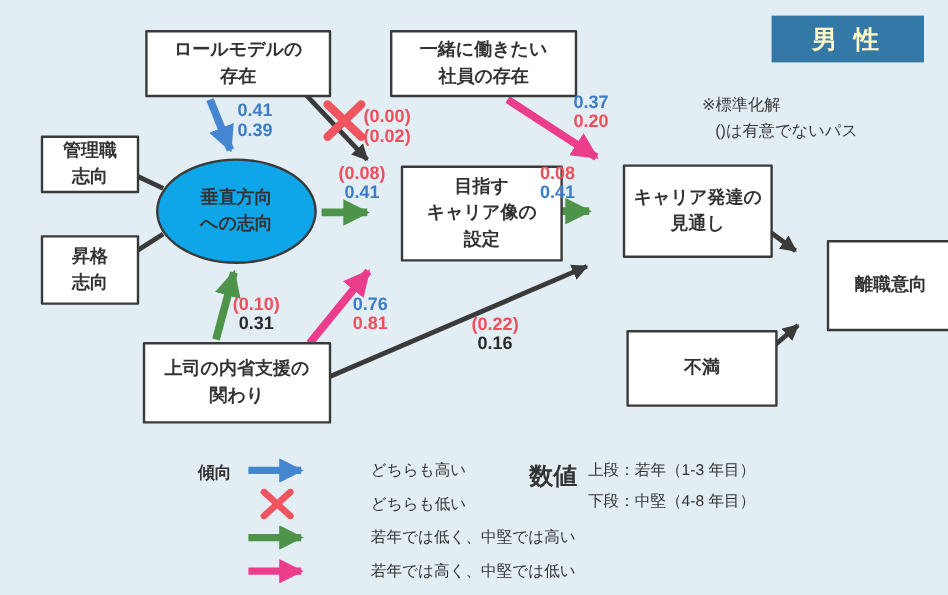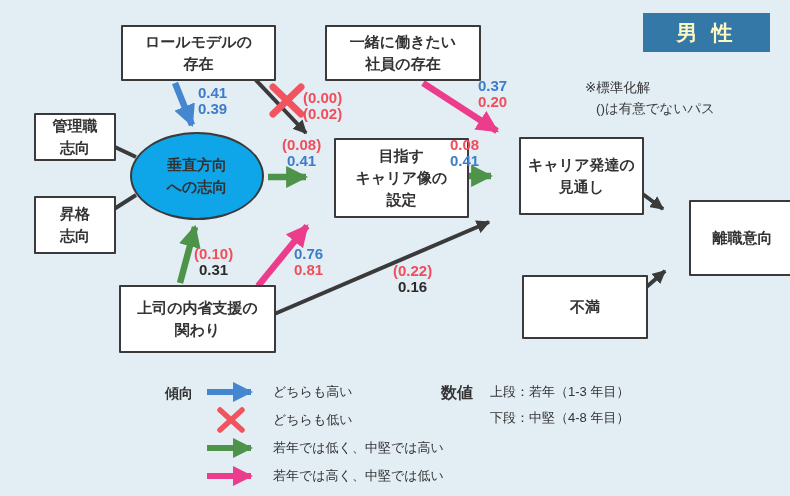--- a/index.html
+++ b/index.html
@@ -29,25 +29,25 @@
   }
   .note{position:absolute;font-size:13.5px;color:#3a3a3a;line-height:1.55;}
   .plabel{
     position:absolute;font-size:15px;font-weight:700;line-height:16px;text-align:center;
     white-space:nowrap;
   }
   .c-blue{color:#3c7dc9;}
   .c-red{color:#f04e5c;}
   .c-black{color:#2b2b2b;}
   .legend-title{font-size:14px;font-weight:700;color:#333;}
-  .legend-row{display:flex;align-items:center;height:28px;}
+  .legend-row{display:flex;align-items:center;height:28px;gap:36px;}
   .legend-icon{width:58px;display:flex;align-items:center;justify-content:flex-start;margin-right:10px;}
   .legend-text{font-size:13px;color:#333;white-space:nowrap;}
   .vlegend{position:absolute;font-size:13px;color:#333;white-space:nowrap;}
-  .vlegend.b{font-weight:700;font-size:16px;text-align:right;}
+  .vlegend.b{font-weight:700;font-size:20px;text-align:right;}
 </style>
 </head>
 <body>
 
 <div class="stage">
 
   <svg class="arrow-layer" width="790" height="496" viewBox="0 0 790 496">
     <defs>
       <marker id="mBlue" viewBox="0 0 10 10" refX="9" refY="5" markerWidth="3.4" markerHeight="3.4" orient="auto">
           <path d="M0,0 L10,5 L0,10 z" fill="#4486cf"></path>

